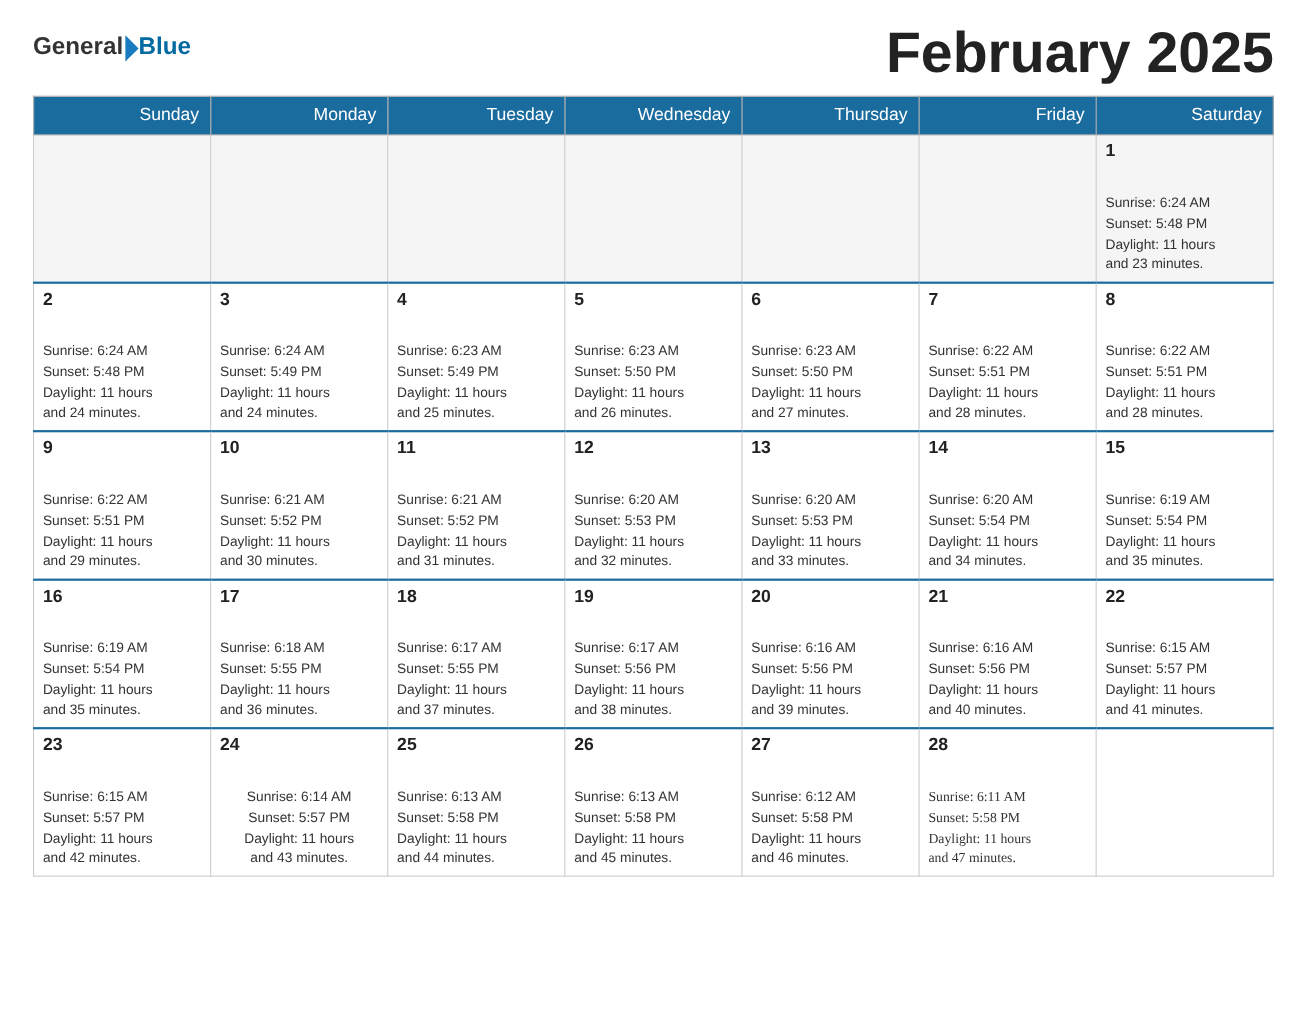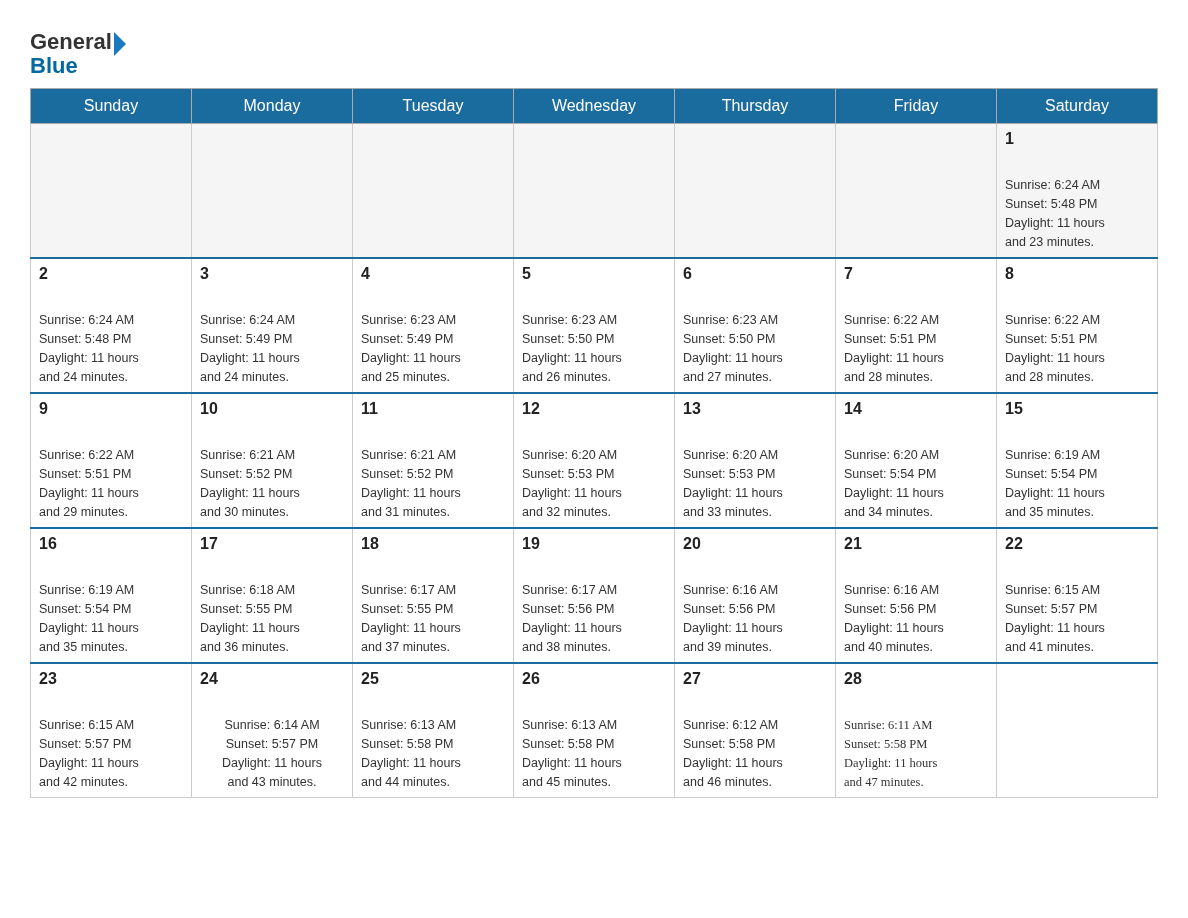--- a/index.html
+++ b/index.html
@@ -58,21 +58,21 @@
       width: 100%;
       border-collapse: collapse;
       border: 1px solid #aaa;
     }
     .calendar th {
       background-color: #1a6b9e;
       color: #fff;
       font-size: 16px;
       font-weight: normal;
       padding: 8px 10px;
-      text-align: center;
+      text-align: right;
       border: 1px solid #aaa;
     }
     .calendar td {
       vertical-align: top;
       padding: 6px 8px;
       border: 1px solid #ccc;
       width: 14.28%;
       min-height: 110px;
       height: 110px;
       font-size: 13px;
@@ -100,29 +100,30 @@
     }
     .row-divider td {
       border-top: 2px solid #1a6b9e;
     }
   </style>
 </head>
 <body>
 
 <div class="header">
   <div class="logo">
-    <div style="display:flex; flex-direction:column; line-height:1.1;">
+    <div style="display:flex; flex-direction:row; line-height:1.1;">
       <div style="display:flex; align-items:center;">
         <span class="logo-text-general">General</span>
         <div class="logo-arrow"></div>
       </div>
       <span class="logo-text-blue">Blue</span>
     </div>
   </div>
   <div class="title-block">
+    <div class="month-title">February 2025</div>
   </div>
 </div>
 
 <table class="calendar">
   <thead>
     <tr>
     <th>Sunday</th>
         <th>Monday</th>
         <th>Tuesday</th>
         <th>Wednesday</th>

